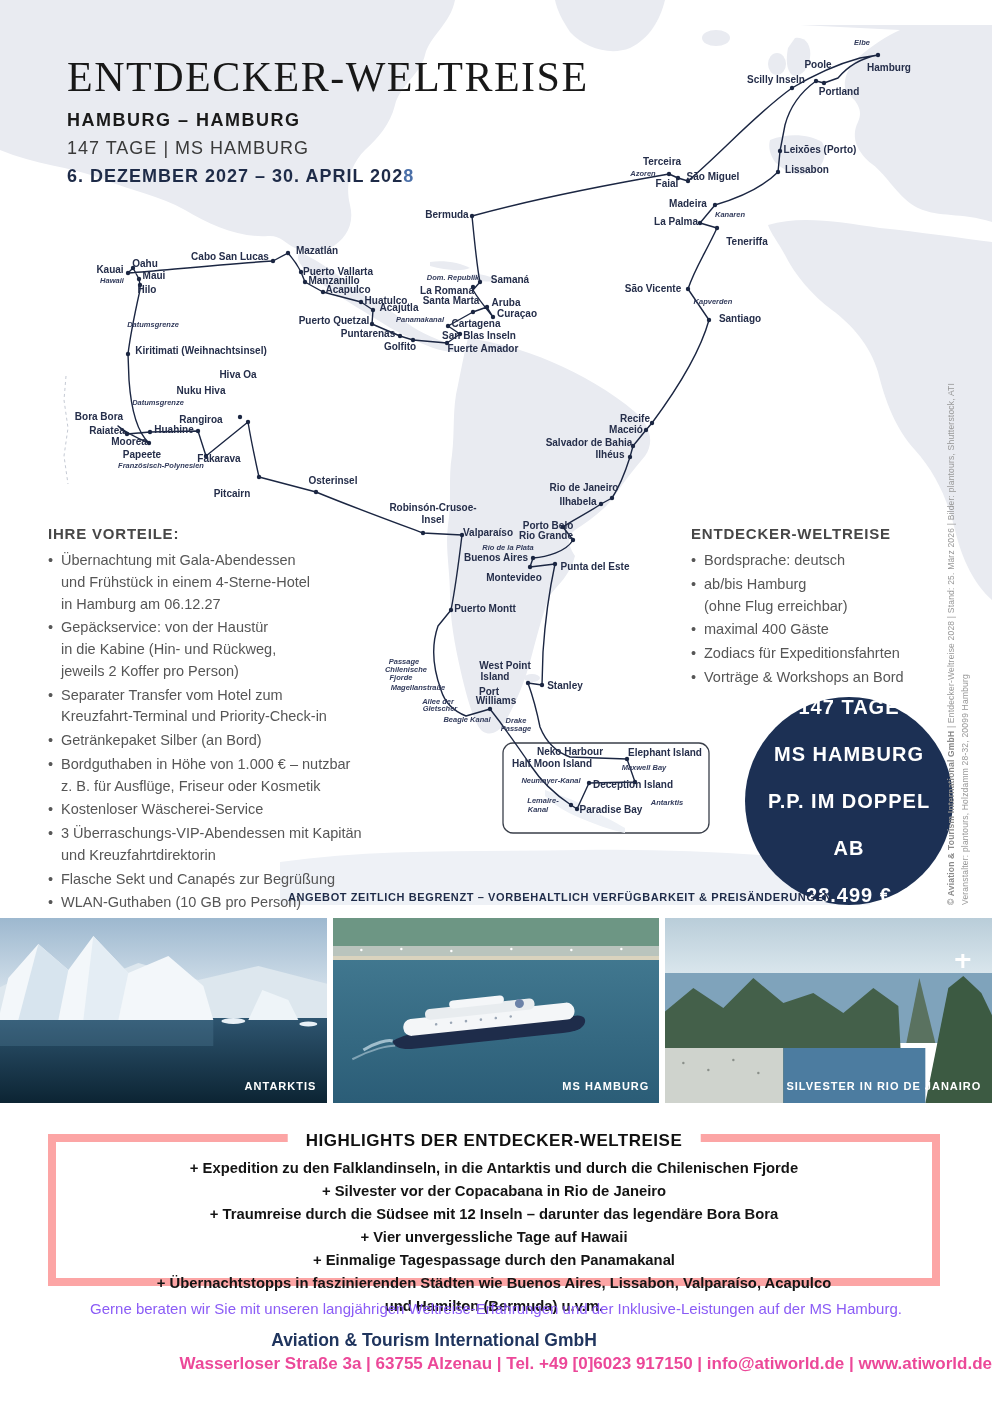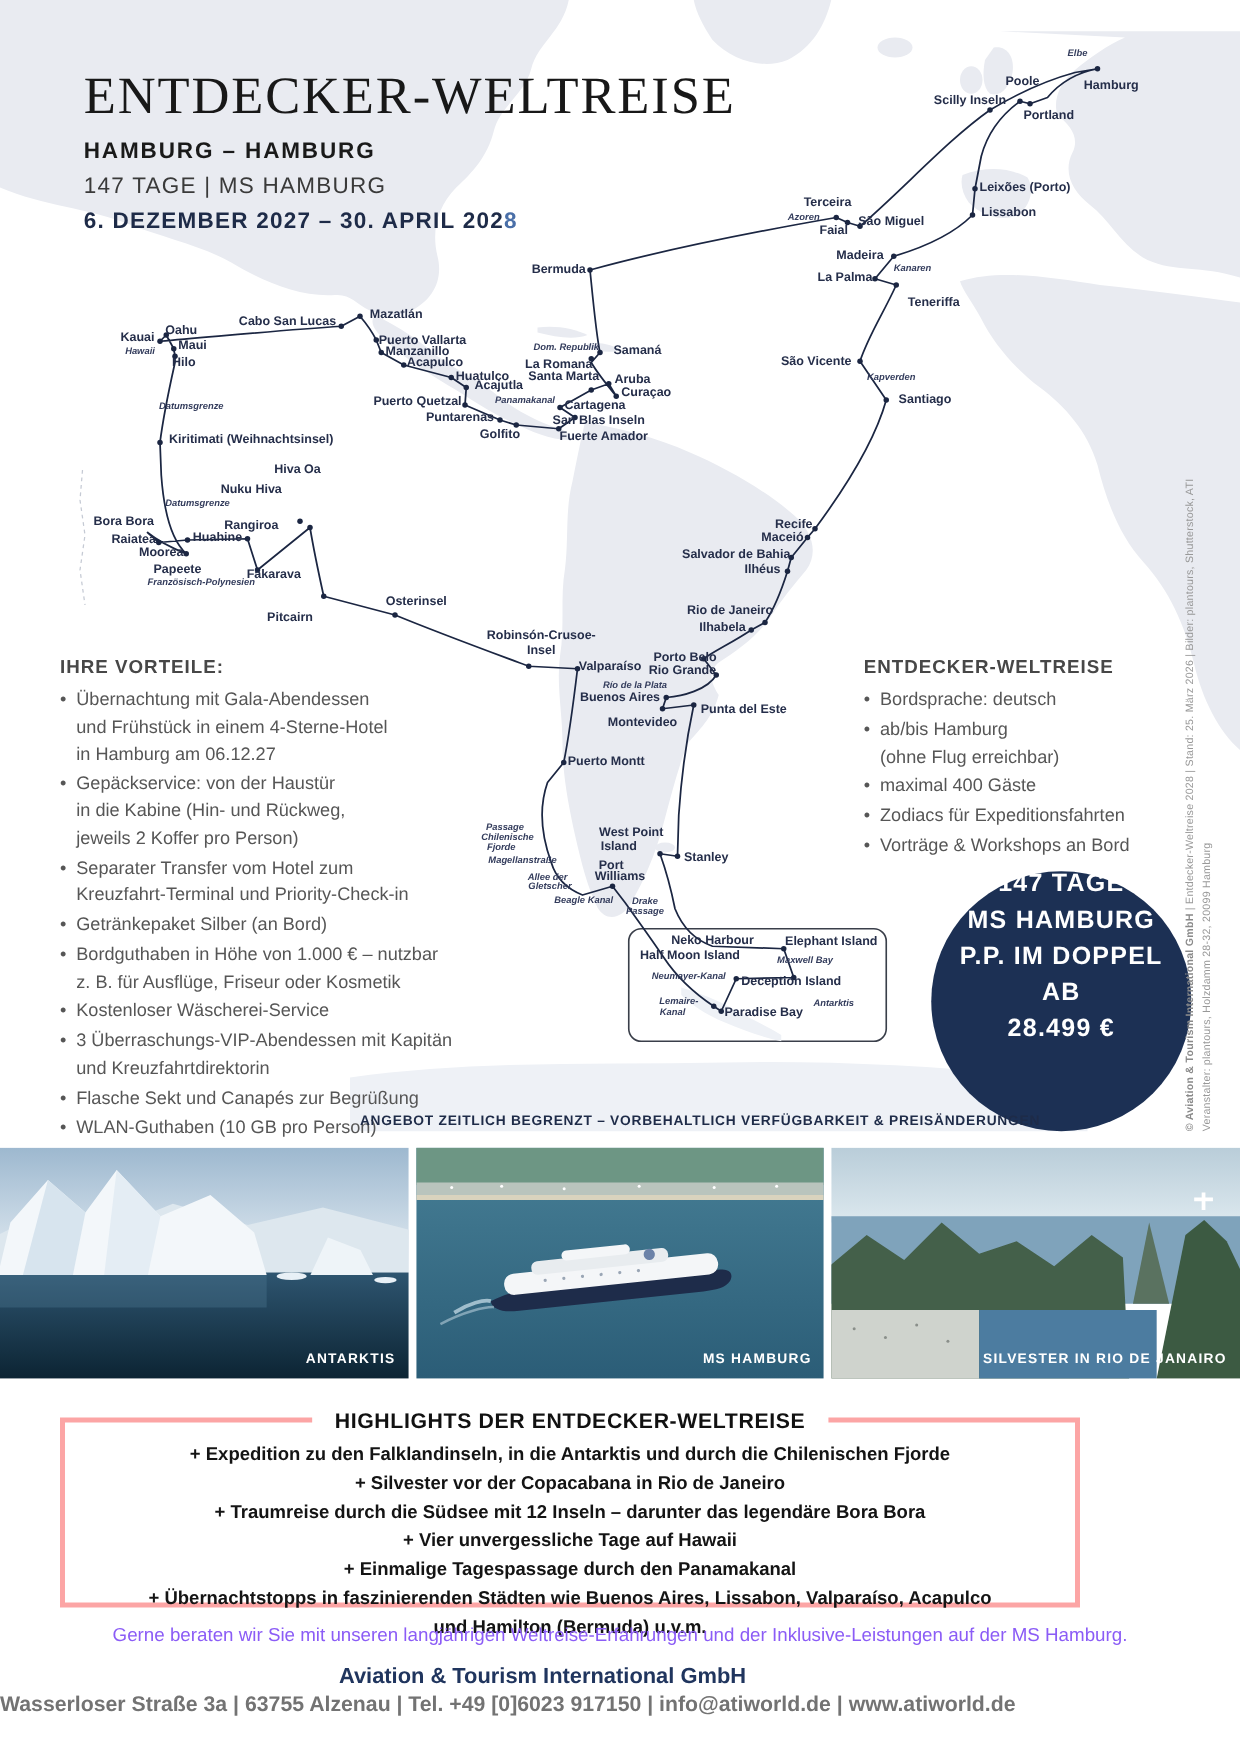--- a/index.html
+++ b/index.html
@@ -26,50 +26,50 @@
   
   .col-head{font-size:15px;font-weight:700;letter-spacing:.8px;color:#474747;margin-bottom:8px;}
   #vorteile{position:absolute;left:48px;top:525px;width:372px;}
   #facts{position:absolute;left:691px;top:525px;width:250px;}
   .b-item{position:relative;padding-left:13px;font-size:14.5px;line-height:1.5;color:#565656;
           white-space:pre-line;margin-bottom:2px;}
   .b-item::before{content:"\2022";position:absolute;left:0;top:0;color:#565656;}
   
   #badge{position:absolute;left:745px;top:697px;width:208px;height:208px;border-radius:50%;
          background:#1c3054;color:#fff;text-align:center;display:flex;flex-direction:column;
-         justify-content:flex-start;gap:9px;}
+         justify-content:space-between;gap:9px;}
   #badge span{font-size:20px;font-weight:700;letter-spacing:1px;line-height:1;}
   
   #disclaimer{position:absolute;left:280px;top:891px;width:560px;text-align:center;
               font-size:11px;font-weight:700;letter-spacing:.6px;color:#1e2b48;}
   
   .vcred{position:absolute;transform:rotate(-90deg);transform-origin:0 0;white-space:nowrap;
          font-size:8.5px;color:#989898;letter-spacing:.2px;}
   .vcred .b{font-weight:700;color:#8a8a8a;}
   #cred1{left:946px;top:905px;}
   #cred2{left:960px;top:905px;}
   
   #photos{position:absolute;left:0;top:918px;width:992px;height:185px;display:flex;gap:6px;}
   .tile{flex:1;position:relative;overflow:hidden;}
   .tile svg{display:block;width:100%;height:100%;}
   .cap{font-family:"Liberation Sans",sans-serif;font-size:11px;font-weight:700;letter-spacing:1px;fill:#ffffff;}
   
-  #hlbox{position:absolute;left:48px;top:1134px;width:816px;height:152px;border:4px solid #fca5a5;
+  #hlbox{position:absolute;left:48px;top:1134px;width:892px;height:152px;border:8px solid #fca5a5;
          box-sizing:border-box;}
   #hlhead{position:absolute;top:-11px;left:50%;transform:translateX(-50%);background:#fff;
           padding:0 18px;font-size:17px;font-weight:700;letter-spacing:.5px;color:#111;white-space:nowrap;}
   #hlitems{padding-top:15px;}
   .hl-item{text-align:center;font-size:14.8px;font-weight:700;color:#141414;line-height:1.56;}
   
   #f-note{position:absolute;left:0;top:1300px;width:992px;text-align:center;
           font-size:15px;color:#8b5cf6;}
   #f-company{position:absolute;left:0;top:1330px;width:868px;text-align:center;
              font-size:17.5px;font-weight:700;color:#20355e;}
-  #f-contact{position:absolute;left:0;top:1354px;width:992px;text-align:left;
-             font-size:17px;font-weight:700;color:#737373;}
+  #f-contact{position:absolute;left:0;top:1354px;width:992px;text-align:right;
+             font-size:17px;font-weight:700;color:#ec4899;}
 </style>
 </head>
 <body>
 
 <div id="page">
 
   <svg id="mapsvg" width="992" height="910" viewBox="0 0 992 910">
     <g>
       <path class="land" d="M0,0 L455,0 C450,25 430,35 425,55 C420,75 400,85 395,105 C390,125 378,138 365,150 C350,165 345,185 350,205 C355,225 345,240 330,248 C318,254 305,252 295,248 C285,243 280,235 268,236 C240,238 210,225 185,210 C160,196 130,190 105,180 C70,166 35,165 0,150 Z"></path>
       <path class="land" d="M300,252 C320,262 335,272 350,285 C368,298 385,305 400,318 C415,330 432,338 450,344 C455,346 458,350 455,352 C440,352 425,345 410,338 C392,330 375,318 358,308 C340,297 322,285 308,272 C300,265 295,258 300,252 Z"></path>

